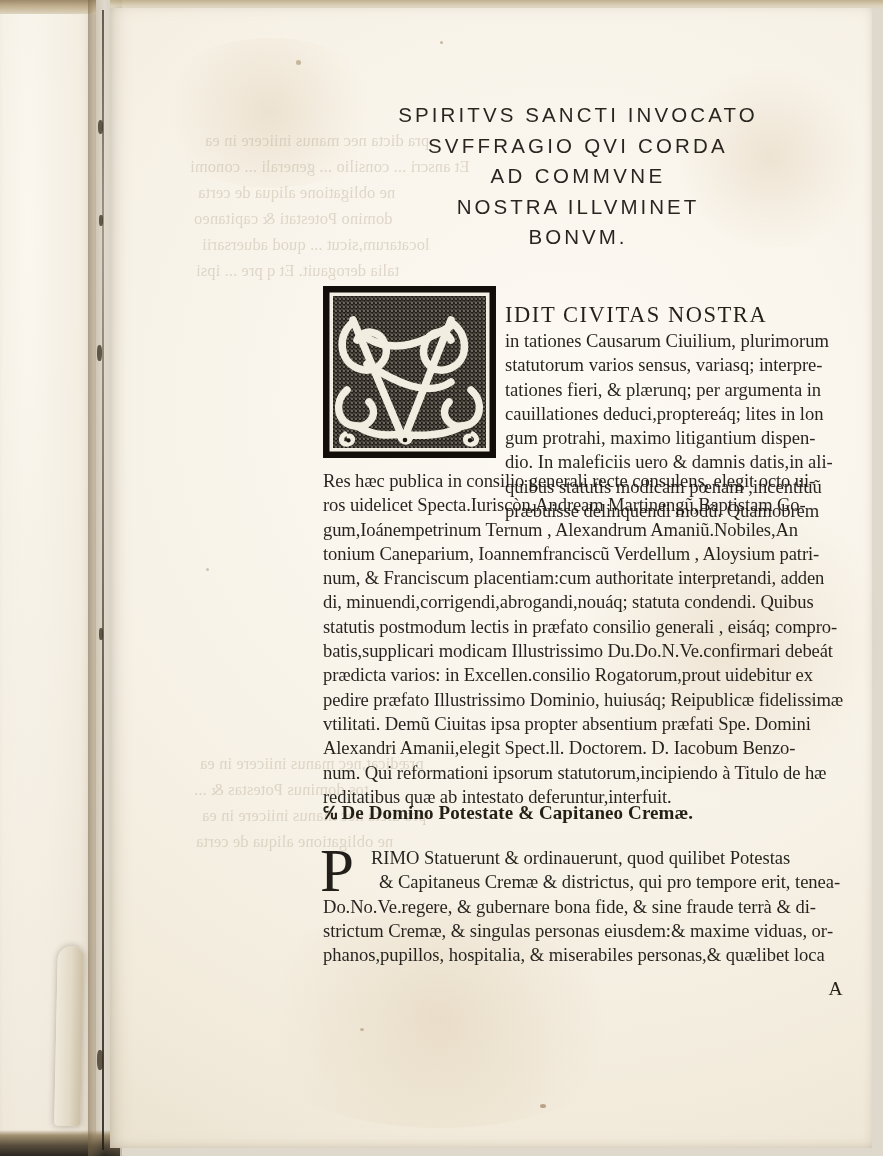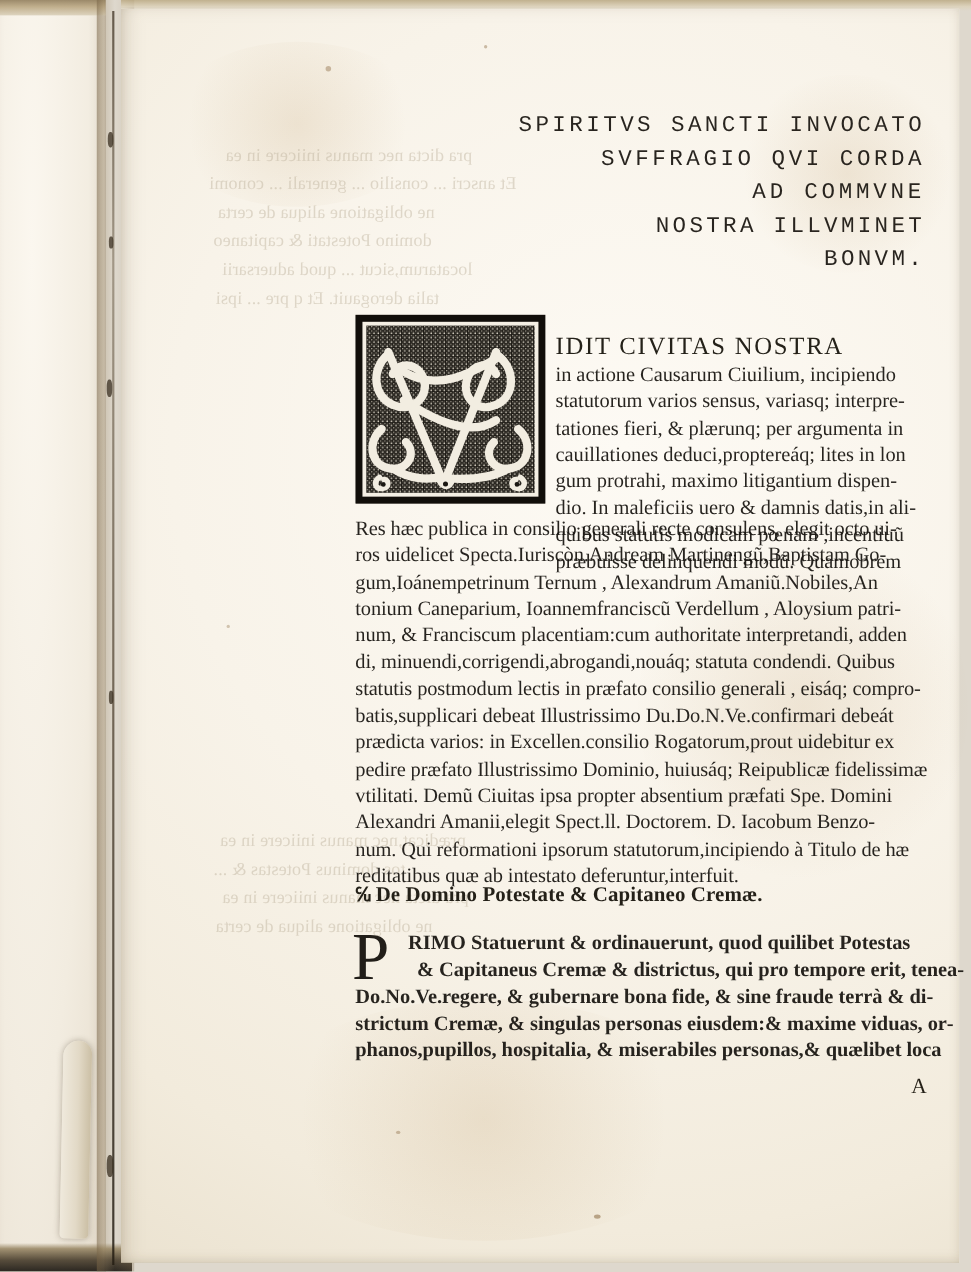--- a/index.html
+++ b/index.html
@@ -93,22 +93,22 @@
     user-select:none;
     filter:blur(.35px);
   }
 
   
   .typeblock{
     position:absolute;left:213px;top:86px;width:518px;
   }
 
   .invocation{
-    text-align:right;
-    font-family:Liberation Mono, monospace;
+    text-align:center;
+    font-family:Liberation Sans, sans-serif;
     font-size:20.5px;
     letter-spacing:2.6px;
     color:#191510;
     line-height:30.5px;
     margin:0 0 0 -8px;
     padding-top:6px;
   }
   .invocation .ln{display:block;white-space:nowrap;}
   .invocation .ln.l1{letter-spacing:3.1px;}
   .invocation .ln.l2{letter-spacing:3.2px;}
@@ -172,21 +172,21 @@
     position:absolute;left:0;top:752px;width:520px;
   }
   .dropcap{
     position:absolute;left:-3px;top:-4px;
     font-family:"Liberation Serif", serif;
     font-size:61px;
     line-height:58px;
     color:#120f0a;
     font-weight:400;
   }
-  .statute .ln{display:block;white-space:nowrap;font-weight:bold;}
+  .statute .ln{display:block;white-space:nowrap;}
   .statute .ind1{padding-left:48px;}
   .statute .ind2{padding-left:56px;}
   .statute .ind3{padding-left:60px;}
 
   
   .signature{
     position:absolute;left:0;top:884px;width:520px;
     text-align:right;
     padding-right:6px;
     font-size:19.5px;
@@ -302,39 +302,39 @@
             <circle cx="147" cy="154.5" r="2.1"></circle>
             <circle cx="82" cy="154" r="2.3"></circle>
           </g>
 
           <rect x="3.5" y="3.5" width="166" height="165" fill="none" stroke="#110e0a" stroke-width="6"></rect>
         </svg>
       </div>
 
       <div class="opening para ink-fade">
         <span class="ln capline">IDIT CIVITAS NOSTRA</span>
-        <span class="ln">in actione Causarum Ciuilium, incipiendo</span>
+        <span class="ln">in tationes Causarum Ciuilium, plurimorum</span>
         <span class="ln">statutorum varios sensus, variasq; interpre‐</span>
         <span class="ln">tationes fieri, &amp; plærunq; per argumenta in</span>
         <span class="ln">cauillationes deduci,proptereáq; lites in lon</span>
         <span class="ln">gum protrahi, maximo litigantium dispen‐</span>
         <span class="ln">dio. In maleficiis uero &amp; damnis datis,in ali‐</span>
         <span class="ln">quibus statutis modicam pœnam ,incentiuũ</span>
         <span class="ln">præbuisse delinquendi modũ. Quamobrem</span>
       </div>
 
       <div class="runon para ink-fade">
         <span class="ln">Res hæc publica in consilio generali recte consulens, elegit octo ui‐</span>
         <span class="ln">ros uidelicet Specta.Iuriscòn.Andream Martinengũ,Baptistam Go‐</span>
         <span class="ln">gum,Ioánempetrinum Ternum , Alexandrum Amaniũ.Nobiles,An</span>
         <span class="ln">tonium Caneparium, Ioannemfranciscũ Verdellum , Aloysium patri‐</span>
         <span class="ln">num, &amp; Franciscum placentiam:cum authoritate interpretandi, adden</span>
         <span class="ln">di, minuendi,corrigendi,abrogandi,nouáq; statuta condendi. Quibus</span>
         <span class="ln">statutis postmodum lectis in præfato consilio generali , eisáq; compro‐</span>
-        <span class="ln">batis,supplicari debeat Illustrissimo Du.Do.N.Ve.confirmari debeát</span>
+        <span class="ln">batis,supplicari modicam Illustrissimo Du.Do.N.Ve.confirmari debeát</span>
         <span class="ln">prædicta varios: in Excellen.consilio Rogatorum,prout uidebitur ex</span>
         <span class="ln">pedire præfato Illustrissimo Dominio, huiusáq; Reipublicæ fidelissimæ</span>
         <span class="ln">vtilitati. Demũ Ciuitas ipsa propter absentium præfati Spe. Domini</span>
         <span class="ln">Alexandri Amanii,elegit Spect.ll. Doctorem. D. Iacobum Benzo‐</span>
         <span class="ln">num. Qui reformationi ipsorum statutorum,incipiendo à Titulo de hæ</span>
         <span class="ln">reditatibus quæ ab intestato deferuntur,interfuit.</span>
       </div>
 
       <div class="rubric ink-fade">
         <span class="pilcrow">℆</span><span>De Domino Potestate &amp; Capitaneo Cremæ.</span>

